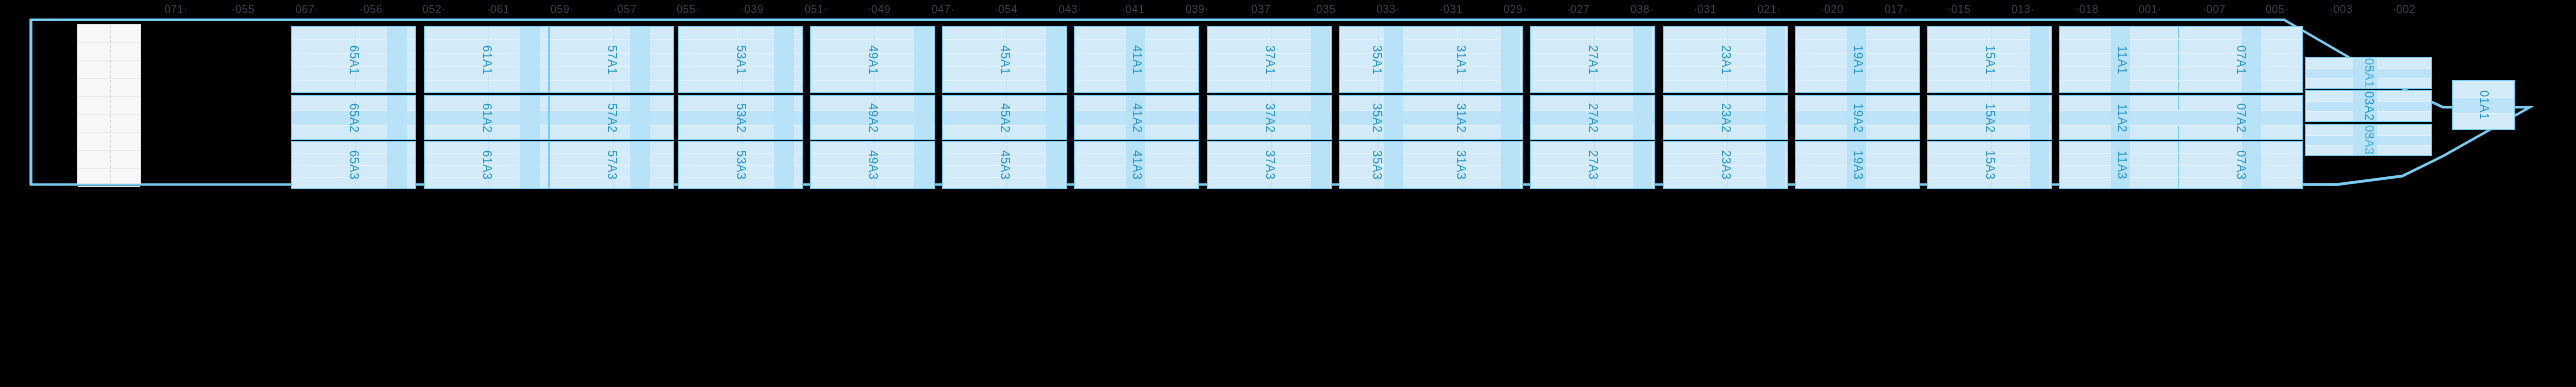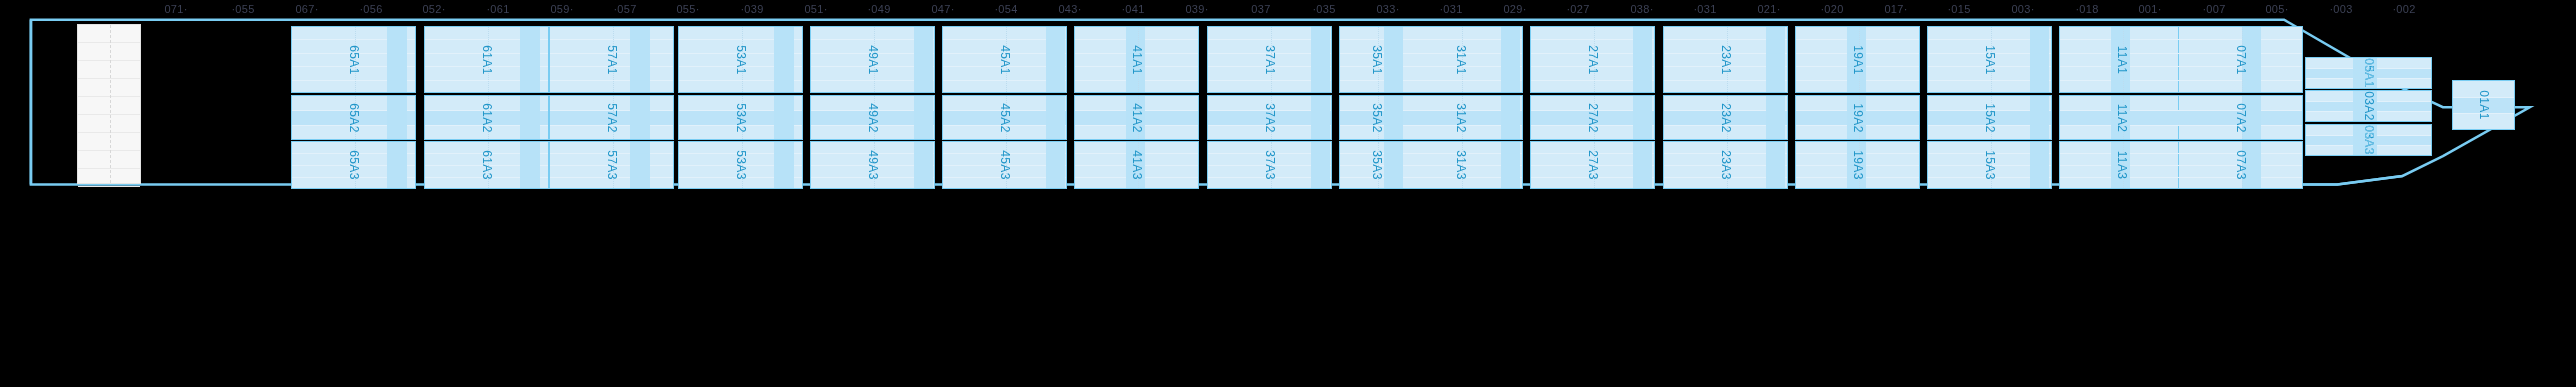--- a/index.html
+++ b/index.html
@@ -141,21 +141,21 @@
       <div class="tick" style="left: 1388px;">033·</div>
       <div class="tick" style="left: 1451px;">·031</div>
       <div class="tick" style="left: 1515px;">029·</div>
       <div class="tick" style="left: 1578px;">·027</div>
       <div class="tick" style="left: 1642px;">038·</div>
       <div class="tick" style="left: 1705px;">·031</div>
       <div class="tick" style="left: 1769px;">021·</div>
       <div class="tick" style="left: 1832px;">·020</div>
       <div class="tick" style="left: 1896px;">017·</div>
       <div class="tick" style="left: 1959px;">·015</div>
-      <div class="tick" style="left: 2023px;">003·</div>
+      <div class="tick" style="left: 2023px;">013·</div>
       <div class="tick" style="left: 2087px;">·018</div>
       <div class="tick" style="left: 2150px;">001·</div>
       <div class="tick" style="left: 2214px;">·007</div>
       <div class="tick" style="left: 2277px;">005·</div>
       <div class="tick" style="left: 2341px;">·003</div>
       <div class="tick" style="left: 2404px;">·002</div>
     </div>
 
   <svg id="hull" viewBox="0 0 3000 451" preserveAspectRatio="none">
 

